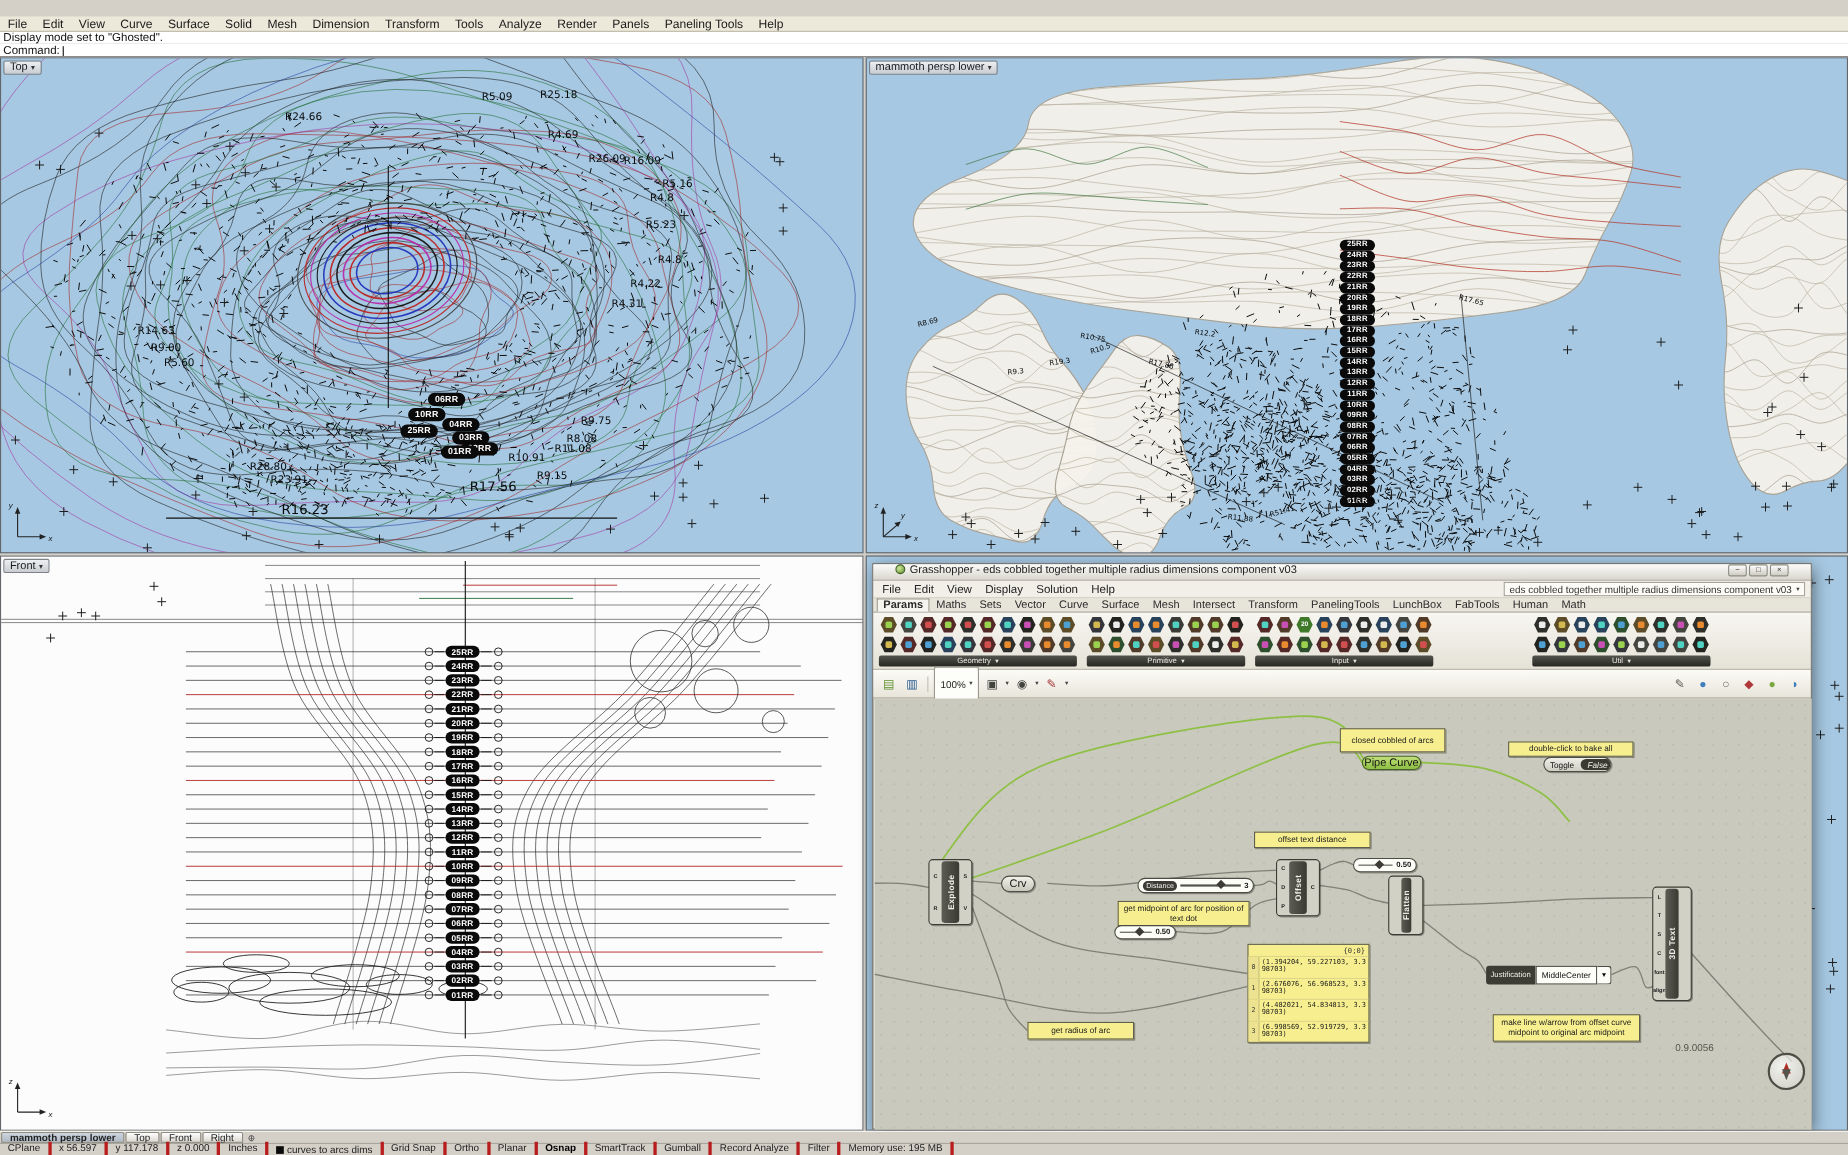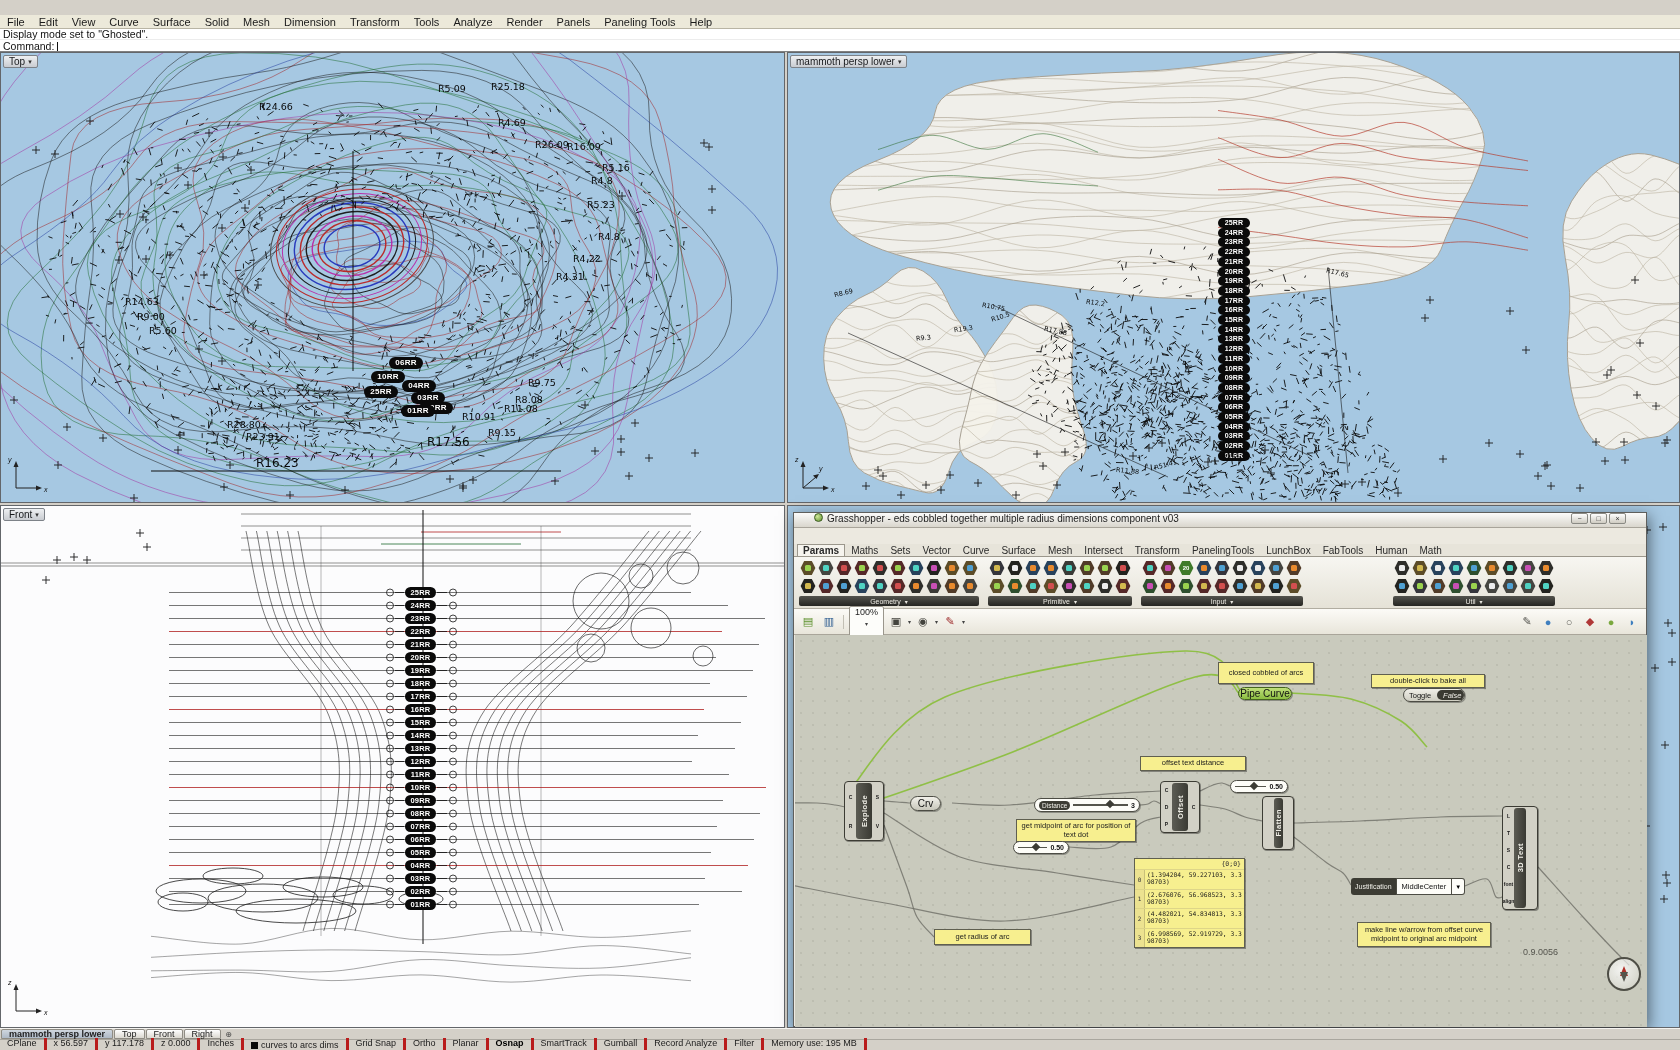--- a/index.html
+++ b/index.html
@@ -48,21 +48,21 @@
 .gh-tab.active{background:#f6f4ee;border-color:#9b978c;font-weight:bold;}
 .gh-ribbon{position:absolute;left:0;top:44px;right:0;height:52px;background:linear-gradient(#f7f6f1,#e5e2d7);border-bottom:1px solid #b1ada1;display:flex;align-items:stretch;padding:2px 5px 1px;}
 .gh-group{display:flex;flex-direction:column;margin-right:9px;}
 .gh-icons{display:grid;grid-auto-flow:column;grid-template-rows:repeat(2,18px);}
 .gh-icon{width:16px;height:16px;margin:1px;position:relative;clip-path:polygon(26% 6%,74% 6%,96% 50%,74% 94%,26% 94%,4% 50%);display:flex;align-items:center;justify-content:center;font-size:6px;font-weight:bold;color:#fff;}
 .gh-icon .dot{width:6px;height:6px;border-radius:1.5px;}
 .gh-group-bar{height:10px;margin-top:1px;background:linear-gradient(#53534d,#262622);border-radius:2px;color:#eceae2;font-size:7px;display:flex;align-items:center;justify-content:center;gap:4px;}
 .gh-group-bar .chev{font-size:6px;}
 .gh-canvasbar{position:absolute;left:0;top:96px;right:0;height:26px;background:linear-gradient(#fcfbf7,#e8e5da);border-bottom:1px solid #a9a59a;display:flex;align-items:center;gap:3px;padding:0 5px;}
 .cb-icon{width:18px;height:17px;border-radius:3px;display:flex;align-items:center;justify-content:center;font-size:11px;}
-.cb-zoom{height:31px;border:1px solid #9a968c;background:#fdfdfa;display:flex;align-items:center;gap:3px;padding:0 5px;font-size:9px;color:#222;border-radius:2px;flex-direction:column;}
+.cb-zoom{height:31px;border:1px solid #9a968c;background:#fdfdfa;display:flex;align-items:center;gap:3px;padding:0 5px;font-size:9px;color:#222;border-radius:2px;}
 .cb-sep{width:1px;height:14px;background:#c2bfb4;margin:0 2px;}
 .cb-right{margin-left:auto;display:flex;gap:3px;align-items:center;}
 .cb-chev{font-size:6px;color:#444;}
 .gh-canvas{position:absolute;left:1px;top:122px;width:852px;height:392px;background:#c9cabd;background-image:radial-gradient(#bcbdb0 0.7px,rgba(0,0,0,0) 0.8px);background-size:12px 12px;overflow:hidden;}
 #gh-wires{position:absolute;left:0;top:0;z-index:1;}
 .gh-node{position:absolute;z-index:2;}
 .gh-panel{background:#f7ef8f;border:1px solid #5f5f50;box-shadow:1px 1px 0 rgba(0,0,0,.35);font-size:7.5px;line-height:1.12;color:#1c1c1c;display:flex;align-items:center;justify-content:center;text-align:center;padding:1px 2px;}
 .gh-capsule{background:linear-gradient(#f2f1ea,#c8c7bb);border:1px solid #4c4c44;border-radius:8px;display:flex;align-items:center;justify-content:center;font-size:10px;color:#111;box-shadow:1px 1px 0 rgba(0,0,0,.3);}
 .gh-capsule.green{background:linear-gradient(#c0e07a,#8cbe42);border-color:#44641e;}
 .gh-comp{display:flex;background:#d2d1c6;border:1px solid #3c3c34;border-radius:4px;box-shadow:1px 1px 0 rgba(0,0,0,.35);}
@@ -519,20 +519,27 @@
   <div id="gh">
     <div class="gh-title">
       <span class="gh-logo"></span>
       <span>Grasshopper - eds cobbled together multiple radius dimensions component v03</span>
       <span class="gh-win-btns">
           <span class="gh-win-btn">−</span>
           <span class="gh-win-btn">□</span>
           <span class="gh-win-btn close">×</span>
         </span>
     </div>
+    <div class="gh-menubar">
+      <span class="gh-menus"><span class="gh-menu-item">File</span><span class="gh-menu-item">Edit</span><span class="gh-menu-item">View</span><span class="gh-menu-item">Display</span><span class="gh-menu-item">Solution</span><span class="gh-menu-item">Help</span></span>
+      <span class="gh-doc">
+        <span>eds cobbled together multiple radius dimensions component v03</span>
+        <span class="cb-chev">▾</span>
+      </span>
+    </div>
     <div class="gh-tabs">
         <span class="gh-tab active">Params</span>
         <span class="gh-tab">Maths</span>
         <span class="gh-tab">Sets</span>
         <span class="gh-tab">Vector</span>
         <span class="gh-tab">Curve</span>
         <span class="gh-tab">Surface</span>
         <span class="gh-tab">Mesh</span>
         <span class="gh-tab">Intersect</span>
         <span class="gh-tab">Transform</span>

